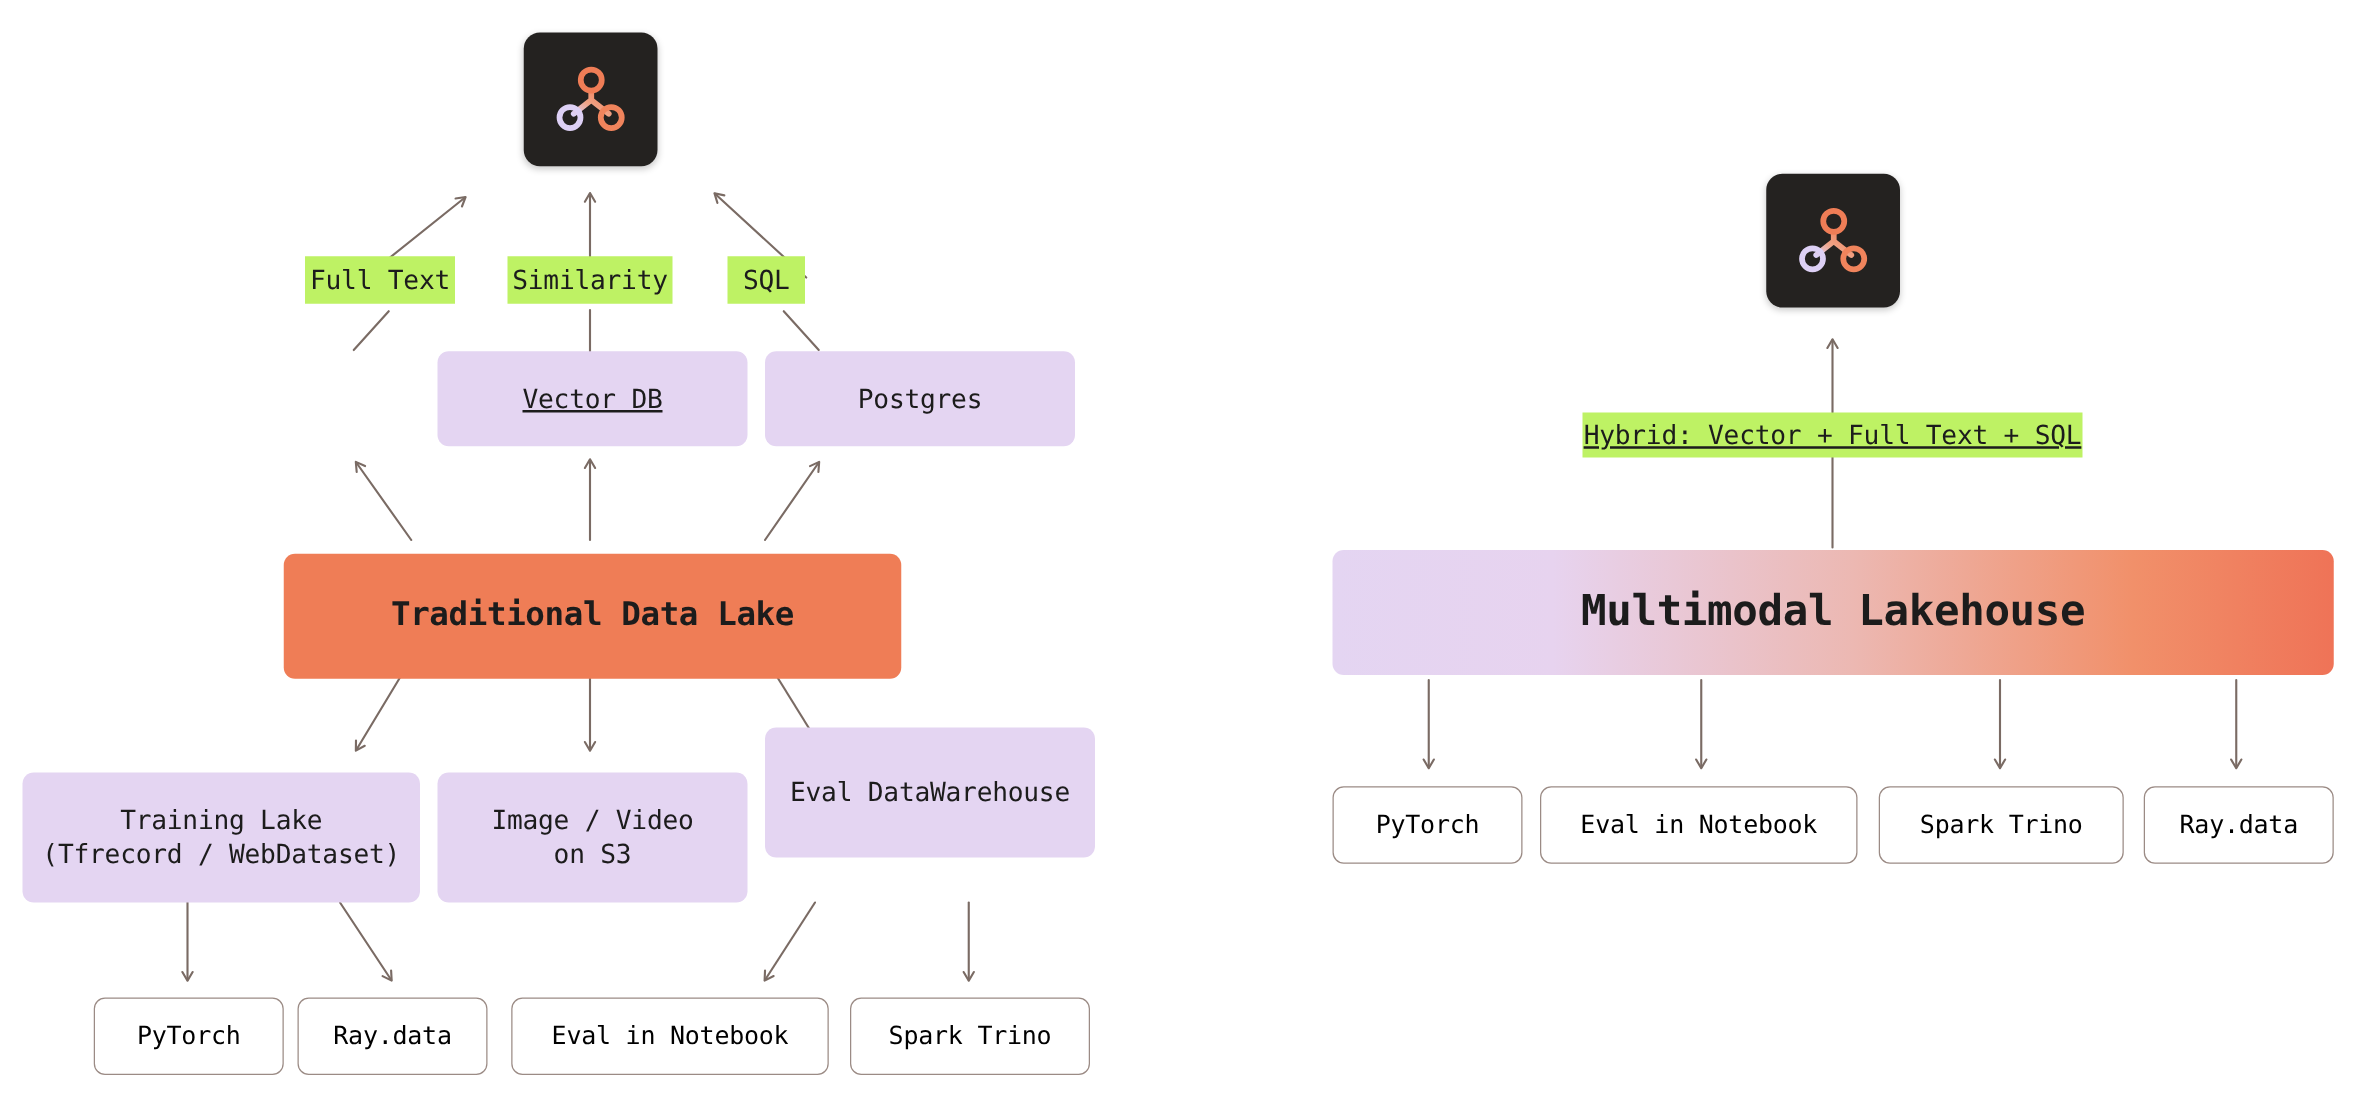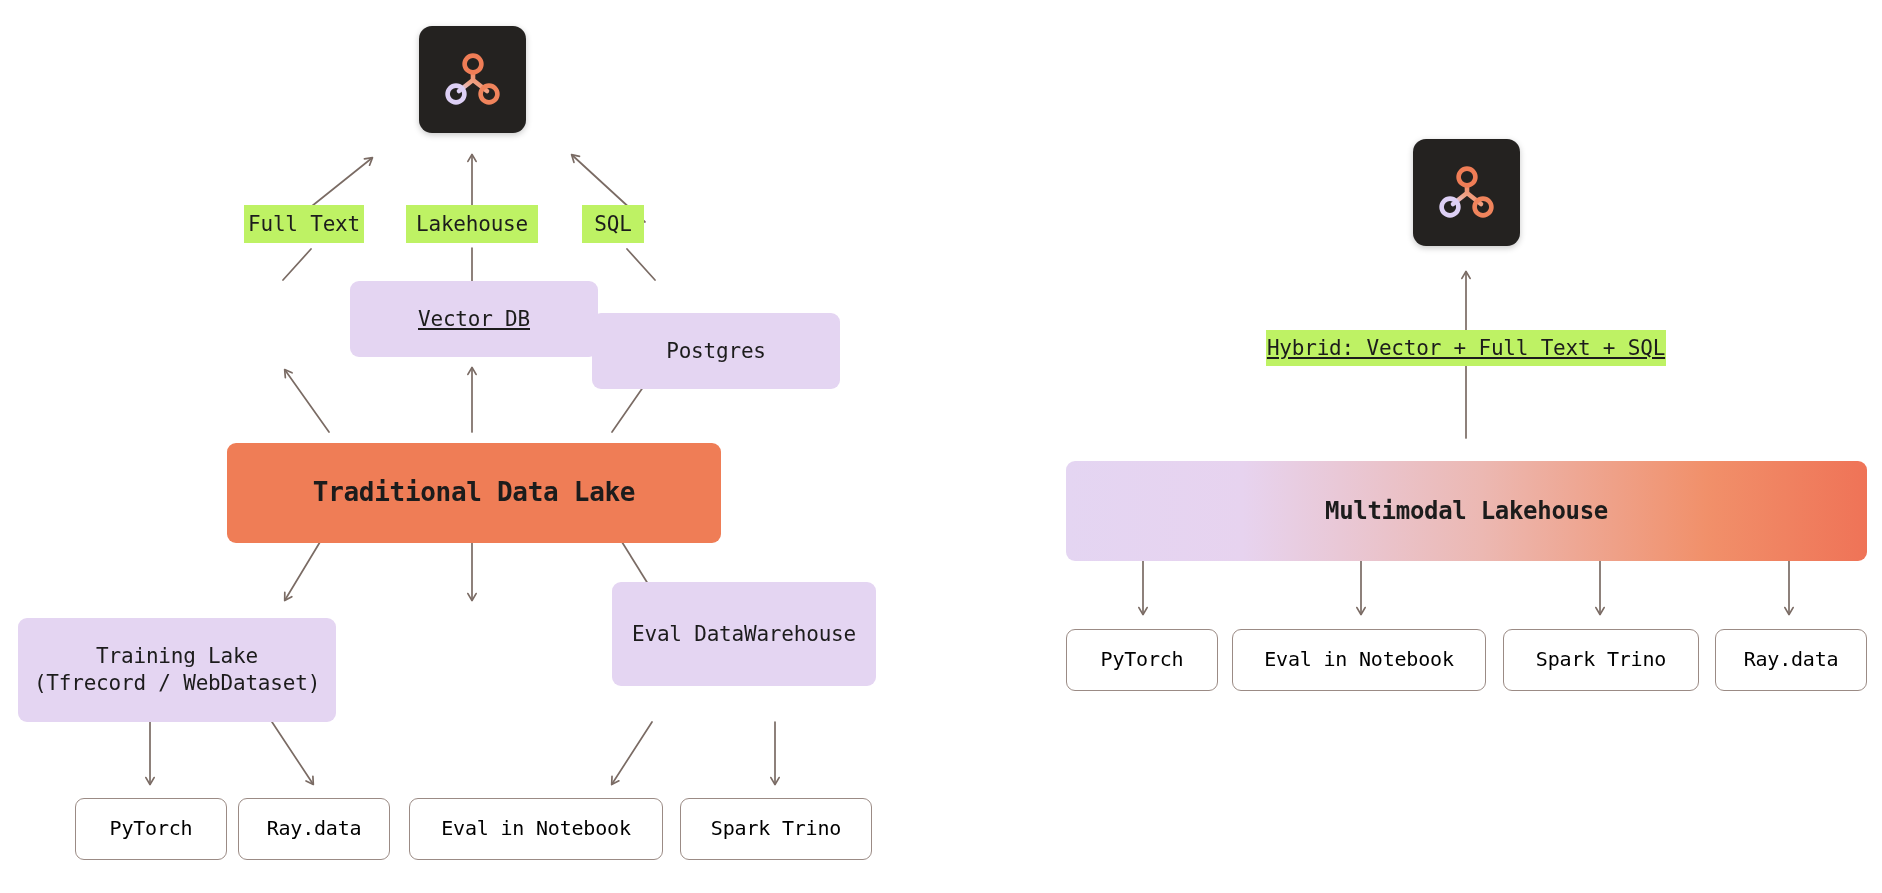--- a/index.html
+++ b/index.html
@@ -43,24 +43,23 @@
     background: #ef7d56;
     border-radius: 9px;
     font-size: 26px;
     font-weight: bold;
     letter-spacing: -0.3px;
   }
   
   .n-grad {
     background: linear-gradient(90deg, #e4d5f2 0%, #e7d3ef 22%, #ecb8b2 52%, #f1906a 80%, #ef7357 100%);
     border-radius: 9px;
-    font-size: 24px;
+    font-size: 34px;
     font-weight: bold;
     letter-spacing: -0.3px;
-    margin-top: 21px;
   }
   
   .n-outline {
     background: #ffffff;
     border: 1.6px solid #9b8b85;
     border-radius: 9px;
     font-size: 20px;
     color: #000000;
     letter-spacing: -0.2px;
   }
@@ -143,30 +142,32 @@
         </linearGradient>
       </defs>
       <path d="M31 22 L31 29 M31 29 L17 40 M31 29 L45 40" stroke="url(#lg1)" stroke-width="4.6" fill="none" stroke-linecap="round"></path>
       <circle cx="31" cy="13" r="8.4" fill="none" stroke="#ef7d56" stroke-width="4.6"></circle>
       <circle cx="14" cy="43" r="8.4" fill="none" stroke="#ddd0f5" stroke-width="4.6"></circle>
       <circle cx="47" cy="43" r="8.4" fill="none" stroke="#f0845c" stroke-width="4.6"></circle>
     </svg>
   </div>
 
   <div class="edge-label" style="left:244px; top:205px; width:120px; height:38px;">Full Text</div>
-  <div class="edge-label" style="left:406px; top:205px; width:132px; height:38px;">Lakehouse</div>
+  <div class="edge-label" style="left:406px; top:205px; width:132px; height:38px;">Similarity</div>
   <div class="edge-label" style="left:582px; top:205px; width:62px; height:38px;">SQL</div>
 
   <div class="node n-lav" style="left:350px; top:281px; width:248px; height:76px;text-decoration:underline;">Vector DB</div>
-  <div class="node n-lav" style="left:592px; top:281px; width:248px; height:76px;margin-top:32px;">Postgres</div>
+  <div class="node n-lav" style="left:612px; top:281px; width:248px; height:76px;">Postgres</div>
 
   <div class="node n-orange" style="left:227px; top:443px; width:494px; height:100px;">Traditional Data Lake</div>
 
   <div class="node n-lav" style="left:18px; top:618px; width:318px; height:104px;">Training Lake
 (Tfrecord / WebDataset)</div>
+  <div class="node n-lav" style="left:350px; top:618px; width:248px; height:104px;">Image / Video
+on S3</div>
   <div class="node n-lav" style="left:612px; top:582px; width:264px; height:104px;">Eval DataWarehouse</div>
 
   <div class="node n-outline" style="left:75px; top:798px; width:152px; height:62px;">PyTorch</div>
   <div class="node n-outline" style="left:238px; top:798px; width:152px; height:62px;">Ray.data</div>
   <div class="node n-outline" style="left:409px; top:798px; width:254px; height:62px;">Eval in Notebook</div>
   <div class="node n-outline" style="left:680px; top:798px; width:192px; height:62px;">Spark Trino</div>
 
   <div class="logo-tile" style="left:1413px; top:139px; width:107px; height:107px;">
     <svg width="62" height="58" viewBox="0 0 62 58">
       <defs>

